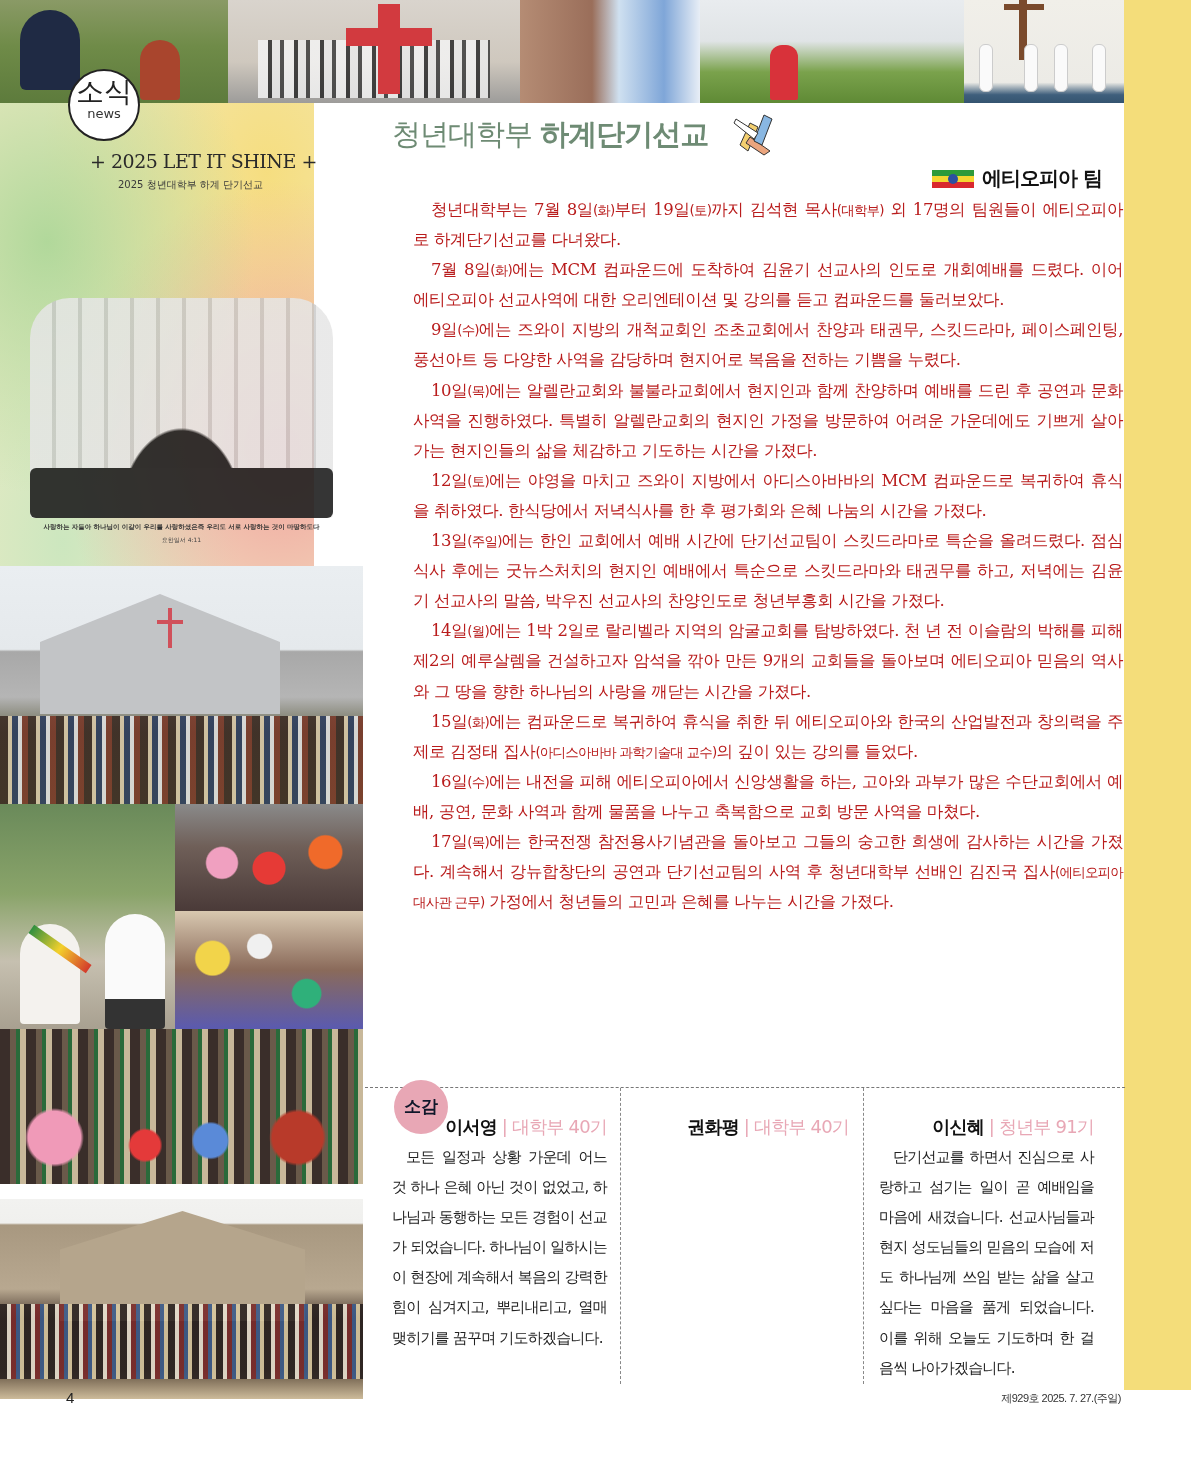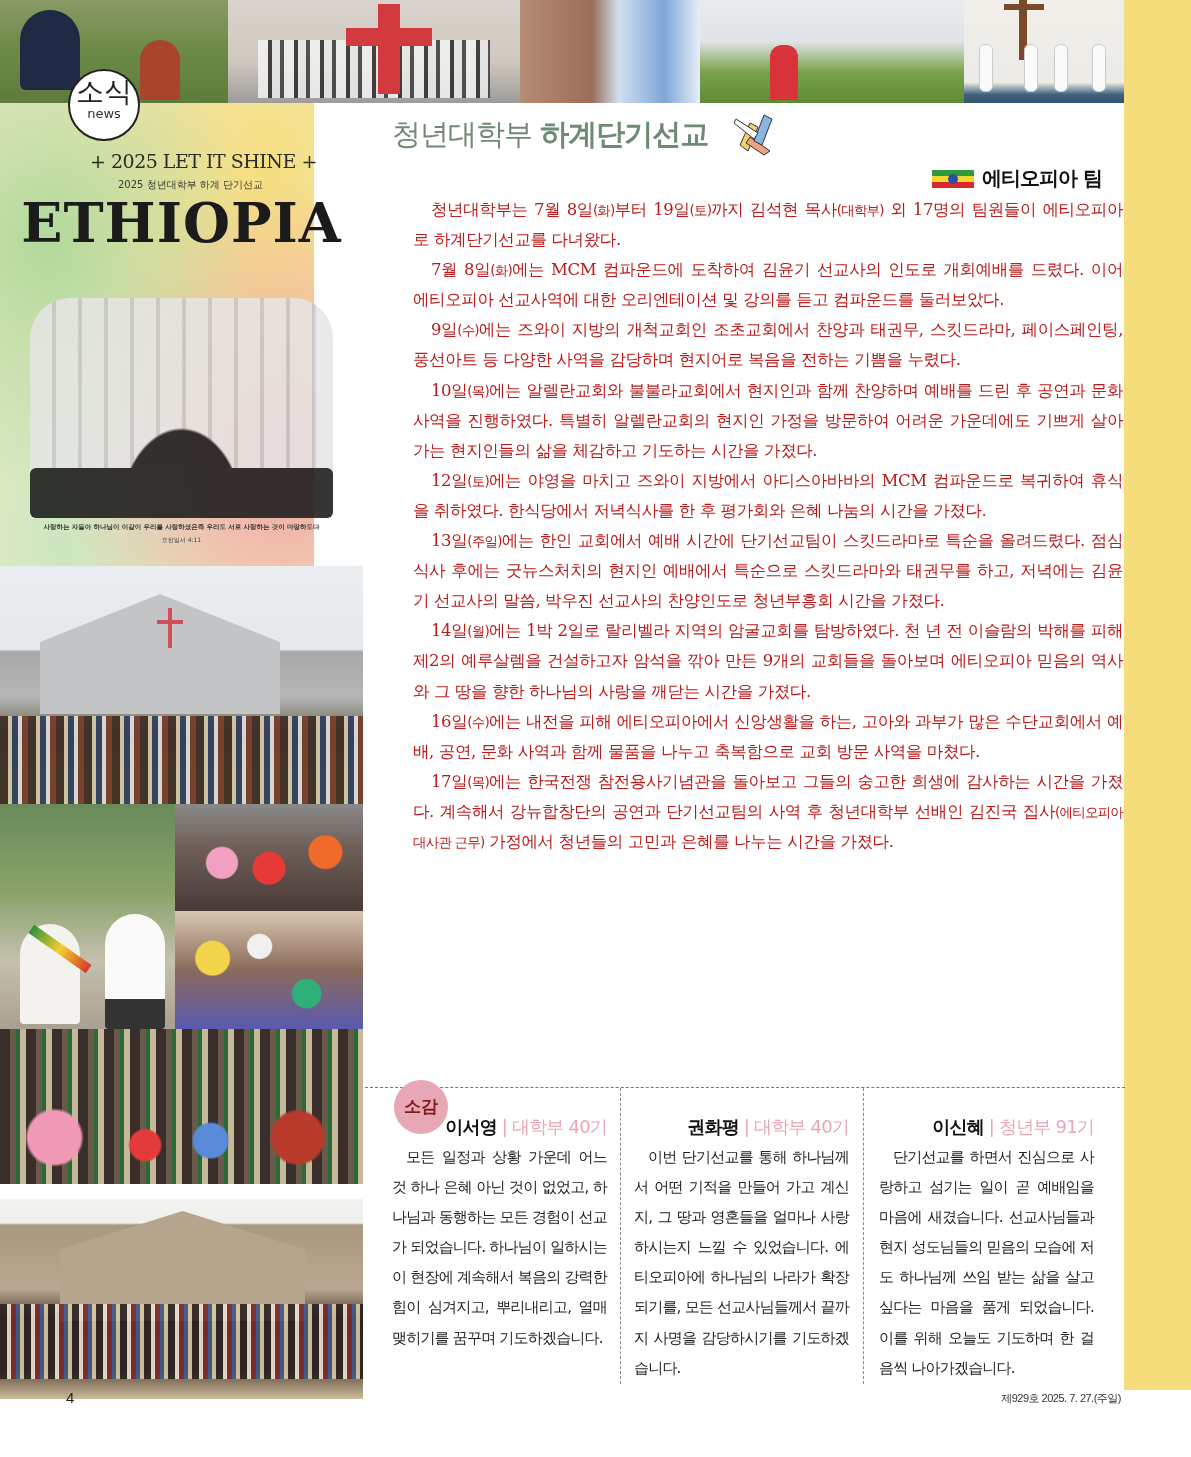--- a/index.html
+++ b/index.html
@@ -93,21 +93,21 @@
   .flag { width:42px; height:18px; position:relative; background: linear-gradient(180deg,#2e9a3a 0 33.3%,#f5d630 33.3% 66.6%,#d9282e 66.6% 100%); }
   .flag .emblem { position:absolute; left:16px; top:4px; width:10px; height:10px; border-radius:50%; background:#2d4fa0; }
   .team-name { font-family:"DejaVu Sans",sans-serif; font-weight:bold; font-size:20px; color:#111; letter-spacing:-1px; }
 
   .body-text { position:absolute; left:0; top:92px; width:710px; font-family:"DejaVu Serif","Liberation Serif",serif; font-size:16.5px; line-height:30.1px; color:#b91c1c; text-align:justify; letter-spacing:-0.4px;margin-left:21px; }
   .body-text p { text-indent: 18px; }
   .body-text .sm { font-family:"DejaVu Sans",sans-serif; font-size:13.5px; letter-spacing:-0.8px; }
 
   
   .divider { position:absolute; left:365px; top:1087px; width:760px; border-top:1px dashed #777; }
-  .reflect-badge { position:absolute; left:394px; top:1080px; width:54px; height:54px; border-radius:50%; background:#e8a7b5; text-align:center; line-height:52px; font-family:"DejaVu Sans",sans-serif; font-size:17px; color:#7f1d1d; font-weight:bold; }
+  .reflect-badge { position:absolute; left:394px; top:1080px; width:54px; height:54px; border-radius:50%; background:#e8a7b5; text-align:center; line-height:52px; font-family:"DejaVu Sans",sans-serif; font-size:17px; color:#0f172a; font-weight:bold; }
   .refl { position:absolute; top:1112px; font-family:"DejaVu Sans","Liberation Sans",sans-serif; font-size:15px; line-height:30.1px; color:#222; letter-spacing:-0.8px; }
   .refl .name-row { text-align:right; font-size:18px; line-height:30px; }
   .refl .name { font-weight:bold; color:#111; }
   .refl .affil { color:#e8a7b5; font-weight:normal; }
   .refl .text { text-align:justify; text-indent:14px; }
   .col-sep { position:absolute; top:1088px; height:296px; border-left:1px dashed #888; }
 
   
   .page-num { position:absolute; left:66px; top:1389px; font-family:"Liberation Sans",sans-serif; font-size:15px; color:#222; }
   .issue { position:absolute; right:70px; top:1391px; font-family:"Liberation Sans",sans-serif; font-size:11px; color:#333; letter-spacing:-0.5px; }
@@ -138,21 +138,20 @@
 
 <div class="news-badge">
   <span class="kr">소식</span>
   <span class="en">news</span>
 </div>
 
 <div class="left-col">
   <div class="poster">
     <div class="poster-tag">+ 2025 LET IT SHINE +</div>
     <div class="poster-sub">2025 청년대학부 하계 단기선교</div>
-    <div class="poster-title">ETHIOPIA</div>
     <div class="poster-group"></div>
     <div class="poster-verse">사랑하는 자들아 하나님이 이같이 우리를 사랑하셨은즉 우리도 서로 사랑하는 것이 마땅하도다</div>
     <div class="poster-ref">요한일서 4:11</div>
   </div>
   <div class="photo ph-church">
     <div class="house"></div>
       <div class="crossv"></div>
       <div class="crossh"></div>
       <div class="crowd"></div>
   </div>
@@ -191,36 +190,36 @@
   </div>
 
   <div class="body-text">
     <p><span>청년대학부는 7월 8일</span><span class="sm">(화)</span><span>부터 19일</span><span class="sm">(토)</span><span>까지 김석현 목사</span><span class="sm">(대학부)</span><span> 외 17명의 팀원들이 에티오피아로 하계단기선교를 다녀왔다.</span></p>
     <p><span>7월 8일</span><span class="sm">(화)</span><span>에는 MCM 컴파운드에 도착하여 김윤기 선교사의 인도로 개회예배를 드렸다. 이어 에티오피아 선교사역에 대한 오리엔테이션 및 강의를 듣고 컴파운드를 둘러보았다.</span></p>
     <p><span>9일</span><span class="sm">(수)</span><span>에는 즈와이 지방의 개척교회인 조초교회에서 찬양과 태권무, 스킷드라마, 페이스페인팅, 풍선아트 등 다양한 사역을 감당하며 현지어로 복음을 전하는 기쁨을 누렸다.</span></p>
     <p><span>10일</span><span class="sm">(목)</span><span>에는 알렐란교회와 불불라교회에서 현지인과 함께 찬양하며 예배를 드린 후 공연과 문화 사역을 진행하였다. 특별히 알렐란교회의 현지인 가정을 방문하여 어려운 가운데에도 기쁘게 살아가는 현지인들의 삶을 체감하고 기도하는 시간을 가졌다.</span></p>
     <p><span>12일</span><span class="sm">(토)</span><span>에는 야영을 마치고 즈와이 지방에서 아디스아바바의 MCM 컴파운드로 복귀하여 휴식을 취하였다. 한식당에서 저녁식사를 한 후 평가회와 은혜 나눔의 시간을 가졌다.</span></p>
     <p><span>13일</span><span class="sm">(주일)</span><span>에는 한인 교회에서 예배 시간에 단기선교팀이 스킷드라마로 특순을 올려드렸다. 점심식사 후에는 굿뉴스처치의 현지인 예배에서 특순으로 스킷드라마와 태권무를 하고, 저녁에는 김윤기 선교사의 말씀, 박우진 선교사의 찬양인도로 청년부흥회 시간을 가졌다.</span></p>
     <p><span>14일</span><span class="sm">(월)</span><span>에는 1박 2일로 랄리벨라 지역의 암굴교회를 탐방하였다. 천 년 전 이슬람의 박해를 피해 제2의 예루살렘을 건설하고자 암석을 깎아 만든 9개의 교회들을 돌아보며 에티오피아 믿음의 역사와 그 땅을 향한 하나님의 사랑을 깨닫는 시간을 가졌다.</span></p>
+    <p><span>15일</span><span class="sm">(화)</span><span>에는 컴파운드로 복귀하여 휴식을 취한 뒤 에티오피아와 한국의 산업발전과 창의력을 주제로 김정태 집사</span><span class="sm">(아디스아바바 과학기술대 교수)</span><span>의 깊이 있는 강의를 들었다.</span></p>
     <p><span>16일</span><span class="sm">(수)</span><span>에는 내전을 피해 에티오피아에서 신앙생활을 하는, 고아와 과부가 많은 수단교회에서 예배, 공연, 문화 사역과 함께 물품을 나누고 축복함으로 교회 방문 사역을 마쳤다.</span></p>
     <p><span>17일</span><span class="sm">(목)</span><span>에는 한국전쟁 참전용사기념관을 돌아보고 그들의 숭고한 희생에 감사하는 시간을 가졌다. 계속해서 강뉴합창단의 공연과 단기선교팀의 사역 후 청년대학부 선배인 김진국 집사</span><span class="sm">(에티오피아 대사관 근무)</span><span> 가정에서 청년들의 고민과 은혜를 나누는 시간을 가졌다.</span></p>
   </div>
 </div>
 
 <div class="divider"></div>
 <div class="reflect-badge">소감</div>
 
 <div class="refl" style="left:392px; width:215px;">
   <div class="name-row"><span class="name">이서영</span> <span class="affil">| 대학부 40기</span></div>
   <div class="text">모든 일정과 상황 가운데 어느 것 하나 은혜 아닌 것이 없었고, 하나님과 동행하는 모든 경험이 선교가 되었습니다. 하나님이 일하시는 이 현장에 계속해서 복음의 강력한 힘이 심겨지고, 뿌리내리고, 열매 맺히기를 꿈꾸며 기도하겠습니다.</div>
 </div>
 <div class="col-sep" style="left:620px;"></div>
 <div class="refl" style="left:634px; width:215px;">
   <div class="name-row"><span class="name">권화평</span> <span class="affil">| 대학부 40기</span></div>
-  <div class="text">이번 단기선교를 통해 하나님께서 어떤 기적을 만들어 가고 계신지, 그 땅과 영혼들을 얼마나 사랑하시는지 느낄 수 있었습니다. 에티오피아에 하나님의 나라가 확장되기를, 모든 선교사님들께서 끝까지 사명을 감당하시기를 기도하겠습니다.</div>
 </div>
 <div class="col-sep" style="left:863px;"></div>
 <div class="refl" style="left:879px; width:215px;">
   <div class="name-row"><span class="name">이신혜</span> <span class="affil">| 청년부 91기</span></div>
   <div class="text">단기선교를 하면서 진심으로 사랑하고 섬기는 일이 곧 예배임을 마음에 새겼습니다. 선교사님들과 현지 성도님들의 믿음의 모습에 저도 하나님께 쓰임 받는 삶을 살고 싶다는 마음을 품게 되었습니다. 이를 위해 오늘도 기도하며 한 걸음씩 나아가겠습니다.</div>
 </div>
 
 <div class="page-num">4</div>
 <div class="issue">제929호 2025. 7. 27.(주일)</div>
 

